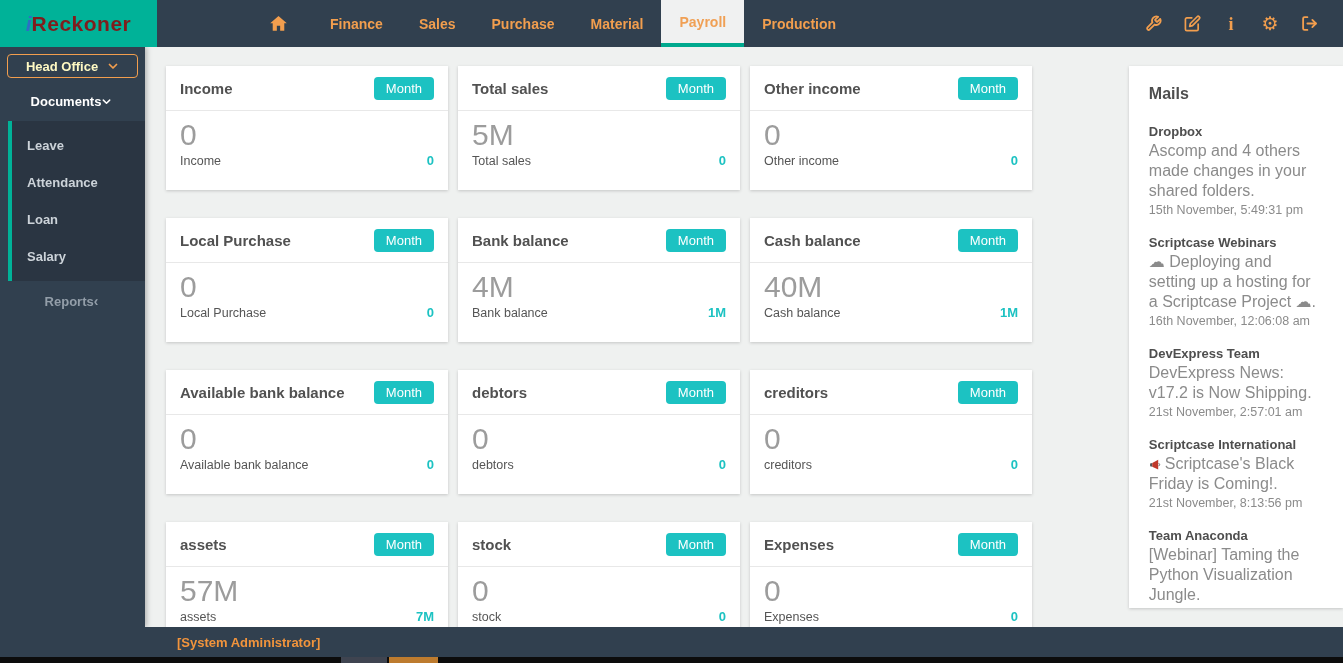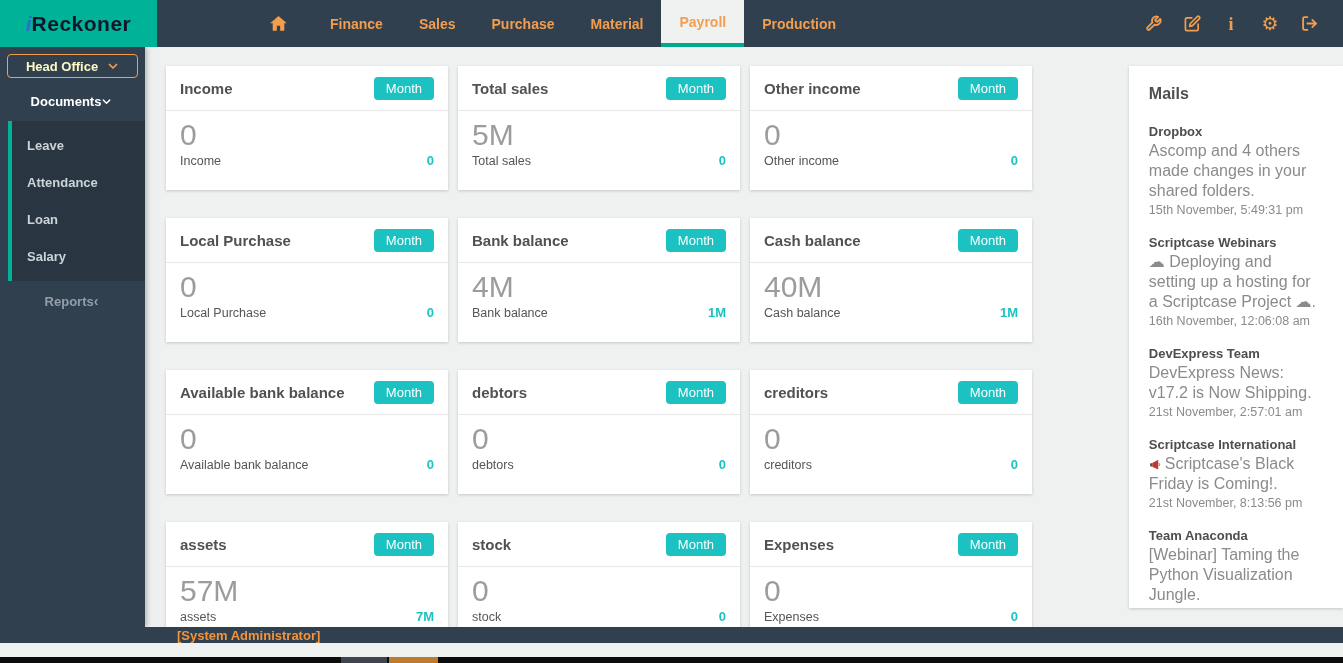--- a/index.html
+++ b/index.html
@@ -3,21 +3,21 @@
 <meta charset="utf-8">
 <style>
   * { margin:0; padding:0; box-sizing:border-box; }
   html,body { width:1343px; height:663px; overflow:hidden; }
   body { font-family:"Liberation Sans", sans-serif; background:#eff1f0; position:relative; }
 
   
   .navbar { position:absolute; top:0; left:0; width:1343px; height:47px; background:#31404f; display:flex; align-items:stretch; z-index:30; }
   .logo { width:157px; height:47px; background:#00b298; display:flex; align-items:center; justify-content:center; font-size:21px; font-weight:bold; cursor:pointer; }
   .logo .logo-i { color:#2d6fc4; font-style:italic; position:relative; }
-  .logo .logo-rest { color:#0f172a; letter-spacing:0.5px; }
+  .logo .logo-rest { color:#7f1d1d; letter-spacing:0.5px; }
   .nav-items { display:flex; align-items:stretch; margin-left:88px; }
   .nav-item { display:flex; align-items:center; padding:0 18px; color:#f29e4e; font-size:14px; font-weight:bold; cursor:pointer; position:relative; }
   .nav-item.home { padding:0 24px; }
   .nav-item.active { background:#f0f1f1; border-bottom:4px solid #00a98e; color:#f0a055; }
   .nav-right { margin-left:auto; display:flex; align-items:center; gap:19px; padding-right:24px; }
   .nav-right .hicon { display:flex; align-items:center; justify-content:center; width:20px; height:20px; cursor:pointer; color:#f29e4e; }
   .glyph-icon { font-size:19px; color:#f29e4e; line-height:1; }
   .info-glyph { font-family:"Liberation Serif", serif; font-weight:bold; font-size:18px; }
 
   
@@ -46,21 +46,21 @@
   .mail-panel { margin-left:64px; width:221px; height:542px; background:#ffffff; box-shadow:0 1px 3px rgba(0,0,0,0.18); padding:19px 20px; overflow:hidden; }
   .mail-title { font-size:16px; color:#4e4e4e; font-weight:bold; margin-bottom:21px; }
   .mail-item { margin-bottom:16px; cursor:pointer; }
   .mail-sender { font-size:13px; color:#4e4e4e; font-weight:bold; margin-bottom:2px; }
   .mail-body { font-size:16px; color:#8b8b8b; line-height:20px; }
   .mail-date { font-size:12.5px; color:#8b8b8b; line-height:18px; }
   .mail-icon { display:none; vertical-align:-2px; margin-right:3px; }
   .online-title { font-size:15px; color:#a16207; font-weight:bold; margin-top:10px; }
 
   
-  .footer-bar { position:absolute; top:627px; left:0; width:1343px; height:16px; background:#31404f; display:flex; align-items:center; z-index:40; }
+  .footer-bar { position:absolute; top:627px; left:0; width:1343px; height:30px; background:#31404f; display:flex; align-items:center; z-index:40; }
   .footer-user { padding-left:177px; color:#f2943c; font-size:13px; font-weight:bold; }
   .bottom-strip { position:absolute; top:657px; left:0; width:1343px; height:6px; background:#0c0c0c; z-index:40; }
   .strip-seg-gray { position:absolute; left:341px; top:0; width:46px; height:6px; background:#3f4450; }
   .strip-seg-orange { position:absolute; left:389px; top:0; width:49px; height:6px; background:#bd7b2e; cursor:pointer; }
 
   svg { display:block; }
 </style>
 </head>
 <body>
 

